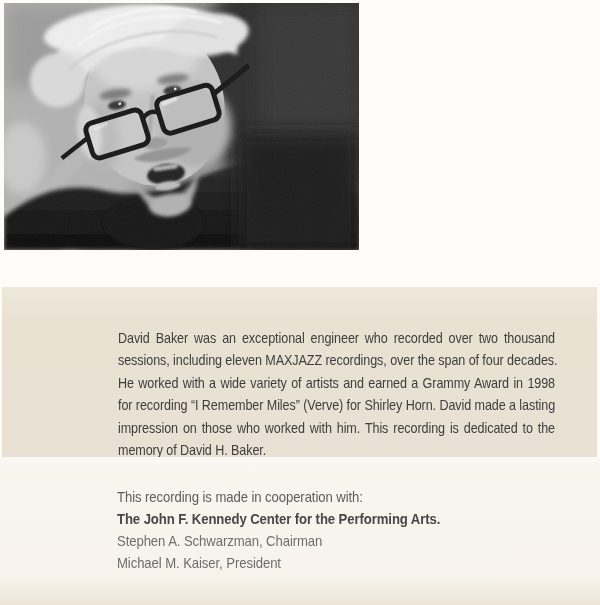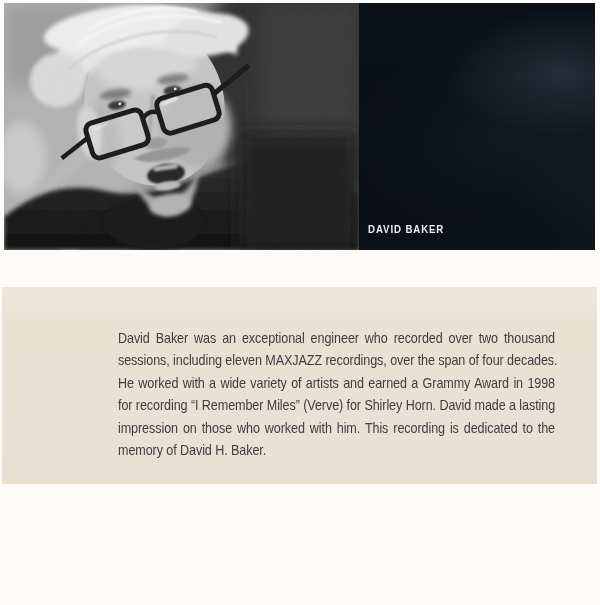--- a/index.html
+++ b/index.html
@@ -157,30 +157,35 @@
           <rect x="140" y="163" width="25" height="5" rx="2.4" fill="#c9c9c9" opacity="0.85" filter="url(#b1)"></rect>
           <ellipse cx="152" cy="184" rx="13" ry="4.4" fill="#bdbdbd" filter="url(#b1)"></ellipse>
           <path d="M119 172 C 124 200 139 213 152 213 C 167 213 181 199 185 170 C 176 190 163 197 152 197 C 140 197 127 189 119 172 Z" fill="#a8a8a8" filter="url(#b2)"></path>
           <ellipse cx="152" cy="203" rx="21" ry="11" fill="#b2b2b2" filter="url(#b2)"></ellipse>
         </g>
 
         <rect width="355" height="247" filter="url(#grainF)" opacity="0.12"></rect>
       </svg>
     </div>
 
-    <div class="dark-panel">
-      <div class="photo-caption">DAVID BAKER</div>
-    </div>
   </div>
 
   <div class="beige-section">
     <div class="story">
       <div class="story-line">David Baker was an exceptional engineer who recorded over two thousand</div>
       <div class="story-line">sessions, including eleven MAXJAZZ recordings, over the span of four decades.</div>
       <div class="story-line">He worked with a wide variety of artists and earned a Grammy Award in 1998</div>
       <div class="story-line">for recording “I Remember Miles” (Verve) for Shirley Horn. David made a lasting</div>
       <div class="story-line">impression on those who worked with him. This recording is dedicated to the</div>
       <div class="story-line last">memory of David H. Baker.</div>
     </div>
   </div>
 
+  <div class="bottom-section">
+    <div class="coop">
+      <div class="coop-intro">This recording is made in cooperation with:</div>
+      <div class="coop-org">The John F. Kennedy Center for the Performing Arts.</div>
+      <div class="coop-name">Stephen A. Schwarzman, Chairman</div>
+      <div class="coop-name">Michael M. Kaiser, President</div>
+    </div>
+  </div>
 
 </div>
 
 </body></html>

